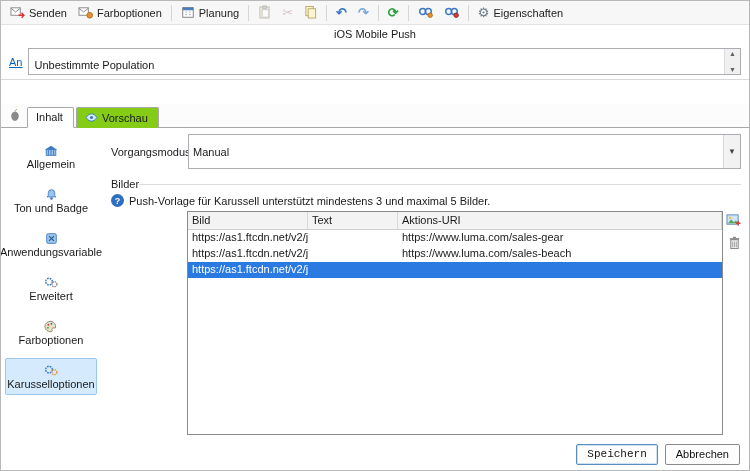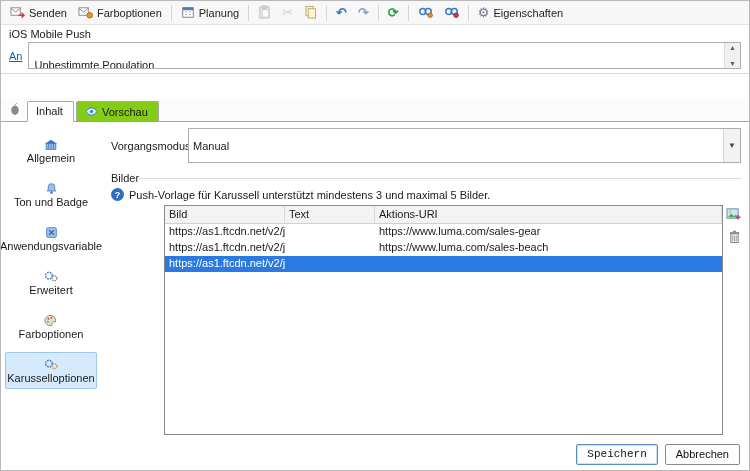--- a/index.html
+++ b/index.html
@@ -24,26 +24,26 @@
   .tb-sep { width:1px; height:16px; background:#d6d6d6; margin:0 3px; flex:0 0 auto; }
   .glyph { font-size:13px; line-height:13px; }
   .disabled { opacity:.45; }
   .undo-g { color:#3b78c3; font-weight:bold; }
   .redo-g { color:#7da7d9; font-weight:bold; }
   .refresh-g { color:#2e9e3e; font-weight:bold; }
   .gear-g { color:#6d7b8d; }
   .cut-g { color:#b98f8f; }
 
   
-  .title-row { padding:3px 8px 1px 8px; flex:0 0 auto; }
+  .title-row { padding:3px 8px 7px 8px; flex:0 0 auto;text-align:center; }
   .an-row { display:flex; align-items:flex-start; padding:1px 8px 0 8px; gap:6px; flex:0 0 auto; }
   .an-link { color:#0563c1; text-decoration:underline; align-self:center; cursor:pointer; }
   .an-box {
     flex:1; border:1px solid #abadb3; background:#fff; height:27px;
-    position:relative; padding:16px 20px 3px 5px; overflow:hidden;
+    position:relative; padding:10px 20px 3px 5px; overflow:hidden;
   }
   .an-scrollbar {
     position:absolute; top:0; right:0; bottom:0; width:16px;
     background:#f0f0f0; border-left:1px solid #dcdcdc;
     display:flex; flex-direction:column; justify-content:space-between; align-items:center;
   }
   .sb-arrow { font-size:7px; color:#606060; line-height:9px; width:100%; text-align:center; }
 
   .divider { border-top:1px solid #d9d9d9; margin-top:4px; flex:0 0 auto; }
 
@@ -87,21 +87,21 @@
 
   .fieldset-row { display:flex; align-items:center; margin-top:9px; flex:0 0 auto; }
   .fieldset-line { flex:1; border-top:1px solid #dcdcdc; }
 
   .info-row { display:flex; align-items:center; gap:5px; margin:4px 0 4px 0; flex:0 0 auto; }
   .q-icon {
     width:13px; height:13px; border-radius:50%; background:#2f6fc1; color:#fff;
     font-size:9px; font-weight:bold; display:flex; align-items:center; justify-content:center; flex:0 0 auto;
   }
 
-  .table-zone { margin-left:53px; flex:1; display:flex; min-height:0; margin-bottom:8px; }
+  .table-zone { margin-left:76px; flex:1; display:flex; min-height:0; margin-bottom:8px; }
   .img-table { flex:1; border:1px solid #8a8a8a; background:#fff; display:flex; flex-direction:column; overflow:hidden; }
   .t-row { display:grid; grid-template-columns:120px 90px 1fr; flex:0 0 auto; }
   .t-head { background:#f3f3f3; border-bottom:1px solid #d0d0d0; height:18px; }
   .t-head > div { padding:2px 4px; border-right:1px solid #d8d8d8; overflow:hidden; white-space:nowrap; }
   .t-body-row { height:16px; cursor:default; }
   .t-body-row > div { padding:1px 4px; overflow:hidden; white-space:nowrap; }
   .t-body-row.selected { background:#2a7ae2; color:#fff; }
 
   .icon-strip { width:18px; flex:0 0 auto; display:flex; flex-direction:column; align-items:flex-end; gap:9px; padding:2px 0 0 3px; }
   .strip-btn { background:none; border:none; padding:0; cursor:default; line-height:0; }

